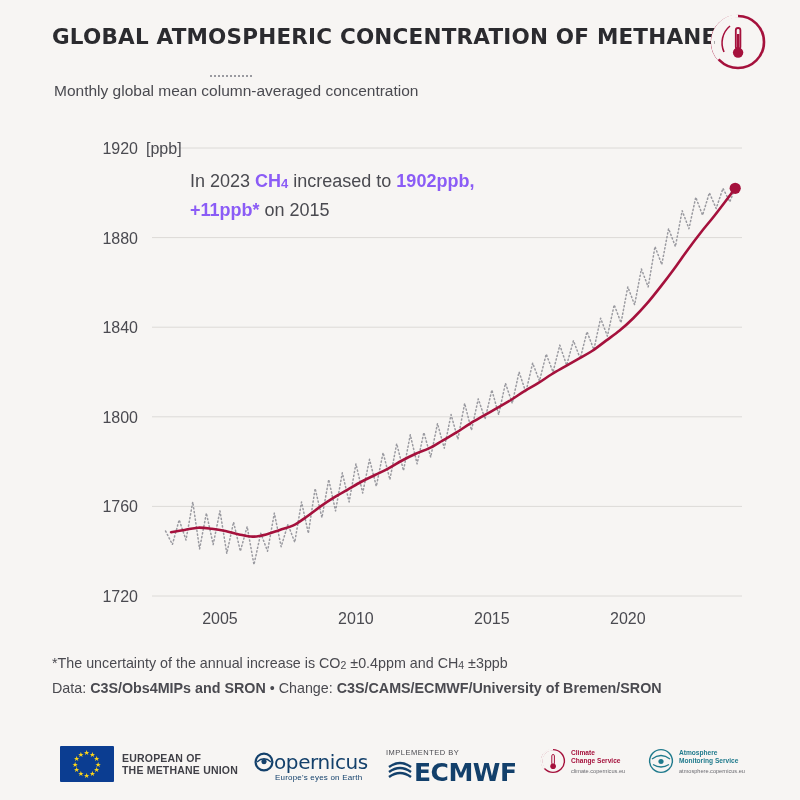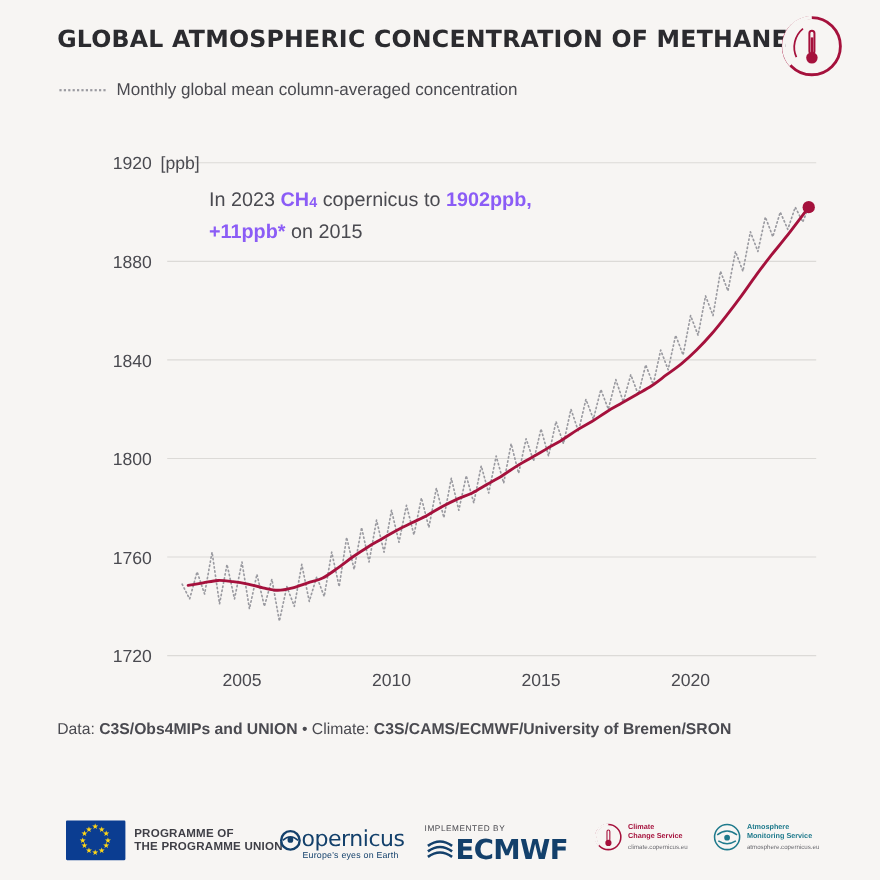--- a/index.html
+++ b/index.html
@@ -41,20 +41,21 @@
     position: absolute;
     left: 54px;
     top: 70px;
     font-size: 15.5px;
     color: #4a4a50;
   }
   .legend-row {
     display: flex;
     align-items: center;
     height: 24px;
+    flex-direction: column;
   }
   .legend-swatch {
     width: 42px;
     height: 12px;
     margin-right: 10px;
     position: relative;
     flex: 0 0 auto;
   }
   .legend-swatch.dotted::before {
     content: "";
@@ -167,21 +168,21 @@
     font-size: 7.5px;
     font-weight: normal;
     color: #4a4a50;
     letter-spacing: 0.5px;
   }
   .ecmwf {
     position: absolute;
     left: 386px;
     top: 22px;
     display: flex;
-    align-items: center;
+    align-items: flex-start;
   }
   .ecmwf-name {
     font-size: 25px;
     font-weight: bold;
     color: #13406b;
     letter-spacing: -0.5px;
     font-family: "DejaVu Sans", sans-serif;
   }
   .svc {
     position: absolute;
@@ -259,52 +260,55 @@
         <text x="355.91705069124384" y="498" text-anchor="middle" class="axis-label">2010</text>
         <text x="491.86175115207305" y="498" text-anchor="middle" class="axis-label">2015</text>
         <text x="627.8064516129023" y="498" text-anchor="middle" class="axis-label">2020</text>
         <path d="M165.59 405.04 L172.39 418.48 L179.19 393.84 L185.99 414.00 L192.78 375.92 L199.58 422.96 L206.38 387.12 L213.18 418.48 L219.97 384.88 L226.77 427.44 L233.57 396.08 L240.36 425.20 L247.16 400.56 L253.96 438.64 L260.76 407.28 L267.55 425.20 L274.35 387.12 L281.15 420.72 L287.94 398.32 L294.74 416.24 L301.54 375.92 L308.34 407.28 L315.13 362.48 L321.93 391.60 L328.73 353.52 L335.53 384.88 L342.32 346.80 L349.12 375.92 L355.92 337.84 L362.71 366.96 L369.51 333.36 L376.31 360.24 L383.11 326.64 L389.90 353.52 L396.70 317.68 L403.50 344.56 L410.29 308.72 L417.09 337.84 L423.89 306.48 L430.69 331.12 L437.48 297.52 L444.28 322.16 L451.08 288.56 L457.88 313.20 L464.67 277.36 L471.47 304.24 L478.27 272.88 L485.06 293.04 L491.86 263.92 L498.66 288.56 L505.46 257.20 L512.25 277.36 L519.05 246.00 L525.85 266.16 L532.65 237.04 L539.44 254.96 L546.24 228.08 L553.04 246.00 L559.83 219.12 L566.63 239.28 L573.43 214.64 L580.23 232.56 L587.02 205.68 L593.82 223.60 L600.62 192.24 L607.41 210.16 L614.21 178.80 L621.01 196.72 L627.81 160.88 L634.60 178.80 L641.40 142.96 L648.20 160.88 L655.00 120.56 L661.79 138.48 L668.59 102.64 L675.39 120.56 L682.18 84.72 L688.98 102.64 L695.78 71.28 L702.58 89.20 L709.37 66.80 L716.17 82.48 L722.97 62.32 L729.76 75.76 L735.20 62.32 " fill="none" stroke="#9a9aa0" stroke-width="1.5" stroke-linecap="round" stroke-linejoin="round" stroke-dasharray="1.2 2.6"></path>
         <path d="M171.03 406.16 C173.30 405.79,180.10 404.67,184.63 403.92 C189.16 403.17,193.69 401.87,198.22 401.68 C202.75 401.49,207.28 402.24,211.82 402.80 C216.35 403.36,220.88 404.11,225.41 405.04 C229.94 405.97,234.47 407.47,239.00 408.40 C243.54 409.33,248.07 410.64,252.60 410.64 C257.13 410.64,261.66 409.52,266.19 408.40 C270.73 407.28,275.26 405.41,279.79 403.92 C284.32 402.43,288.85 401.68,293.38 399.44 C297.91 397.20,302.45 393.65,306.98 390.48 C311.51 387.31,316.04 383.57,320.57 380.40 C325.10 377.23,329.63 374.24,334.17 371.44 C338.70 368.64,343.23 366.21,347.76 363.60 C352.29 360.99,356.82 358.19,361.35 355.76 C365.89 353.33,370.42 351.28,374.95 349.04 C379.48 346.80,384.01 344.75,388.54 342.32 C393.08 339.89,397.61 336.91,402.14 334.48 C406.67 332.05,411.20 329.81,415.73 327.76 C420.26 325.71,424.80 324.40,429.33 322.16 C433.86 319.92,438.39 316.93,442.92 314.32 C447.45 311.71,451.98 309.28,456.52 306.48 C461.05 303.68,465.58 300.32,470.11 297.52 C474.64 294.72,479.17 292.29,483.71 289.68 C488.24 287.07,492.77 284.45,497.30 281.84 C501.83 279.23,506.36 276.80,510.89 274.00 C515.43 271.20,519.96 267.84,524.49 265.04 C529.02 262.24,533.55 260.00,538.08 257.20 C542.61 254.40,547.15 251.04,551.68 248.24 C556.21 245.44,560.74 243.01,565.27 240.40 C569.80 237.79,574.33 235.17,578.87 232.56 C583.40 229.95,587.93 227.71,592.46 224.72 C596.99 221.73,601.52 218.00,606.06 214.64 C610.59 211.28,615.12 208.29,619.65 204.56 C624.18 200.83,628.71 196.72,633.24 192.24 C637.78 187.76,642.31 182.91,646.84 177.68 C651.37 172.45,655.90 166.67,660.43 160.88 C664.96 155.09,669.50 149.12,674.03 142.96 C678.56 136.80,683.09 130.08,687.62 123.92 C692.15 117.76,696.69 111.79,701.22 106.00 C705.75 100.21,709.15 96.48,714.81 89.20 C720.48 81.92,731.80 66.80,735.20 62.32 " fill="none" stroke="#a5113c" stroke-width="2.6" stroke-linecap="round" stroke-linejoin="round"></path>
         <circle cx="735.2027649769585" cy="62.31999999999999" r="5.6" fill="#a5113c"></circle>
       </svg>
   </div>
 
   <div class="annotation">
-    <span>In 2023 </span><span class="hl">CH</span><span class="hl sub">4</span><span> copernicus to </span><span class="hl">1902ppb,</span><br>
+    <span>In 2023 </span><span class="hl">CH</span><span class="hl sub">4</span><span> increased to </span><span class="hl">1902ppb,</span><br>
     <span class="hl">+11ppb*</span><span> on 2015</span>
   </div>
 
   <div class="footnotes">
     <div>
-      <span>Data: </span><b>C3S/Obs4MIPs and UNION</b><span> • Climate: </span><b>C3S/CAMS/ECMWF/University of Bremen/SRON</b>
+      <span>*The uncertainty of the annual increase is CO</span><span class="sub">2</span><span> ±0.4ppm and CH</span><span class="sub">4</span><span> ±3ppb</span>
+    </div>
+    <div>
+      <span>Data: </span><b>C3S/Obs4MIPs and SRON</b><span> • Change: </span><b>C3S/CAMS/ECMWF/University of Bremen/SRON</b>
     </div>
   </div>
 
   <div class="logobar">
     <div class="eu-flag" id="eu-flag">
         <span class="eu-star" style="left: 23.5px; top: 3px;">★</span>
         <span class="eu-star" style="left: 29.25px; top: 4.54071px;">★</span>
         <span class="eu-star" style="left: 33.4593px; top: 8.75px;">★</span>
         <span class="eu-star" style="left: 35px; top: 14.5px;">★</span>
         <span class="eu-star" style="left: 33.4593px; top: 20.25px;">★</span>
         <span class="eu-star" style="left: 29.25px; top: 24.4593px;">★</span>
         <span class="eu-star" style="left: 23.5px; top: 26px;">★</span>
         <span class="eu-star" style="left: 17.75px; top: 24.4593px;">★</span>
         <span class="eu-star" style="left: 13.5407px; top: 20.25px;">★</span>
         <span class="eu-star" style="left: 12px; top: 14.5px;">★</span>
         <span class="eu-star" style="left: 13.5407px; top: 8.75px;">★</span>
         <span class="eu-star" style="left: 17.75px; top: 4.54071px;">★</span>
       </div>
     <div class="eu-text">
-      <div>PROGRAMME OF</div>
-      <div>THE PROGRAMME UNION</div>
+      <div>EUROPEAN OF</div>
+      <div>THE METHANE UNION</div>
     </div>
 
     <div class="copernicus">
-      <div style="display:flex;align-items:flex-end;">
+      <div style="display:flex;align-items:center;">
         <svg width="20" height="20" viewBox="0 0 20 20">
           <circle cx="10" cy="10" r="8.4" fill="none" stroke="#13406b" stroke-width="2.2"></circle>
           <path d="M3 10 Q10 3.5 17 10" fill="none" stroke="#13406b" stroke-width="1.4"></path>
           <circle cx="10" cy="9.6" r="2.6" fill="#13406b"></circle>
         </svg>
         <span class="cop-name">opernicus</span>
       </div>
       <div class="cop-sub" style="margin-left:21px;">Europe's eyes on Earth</div>
     </div>
 

